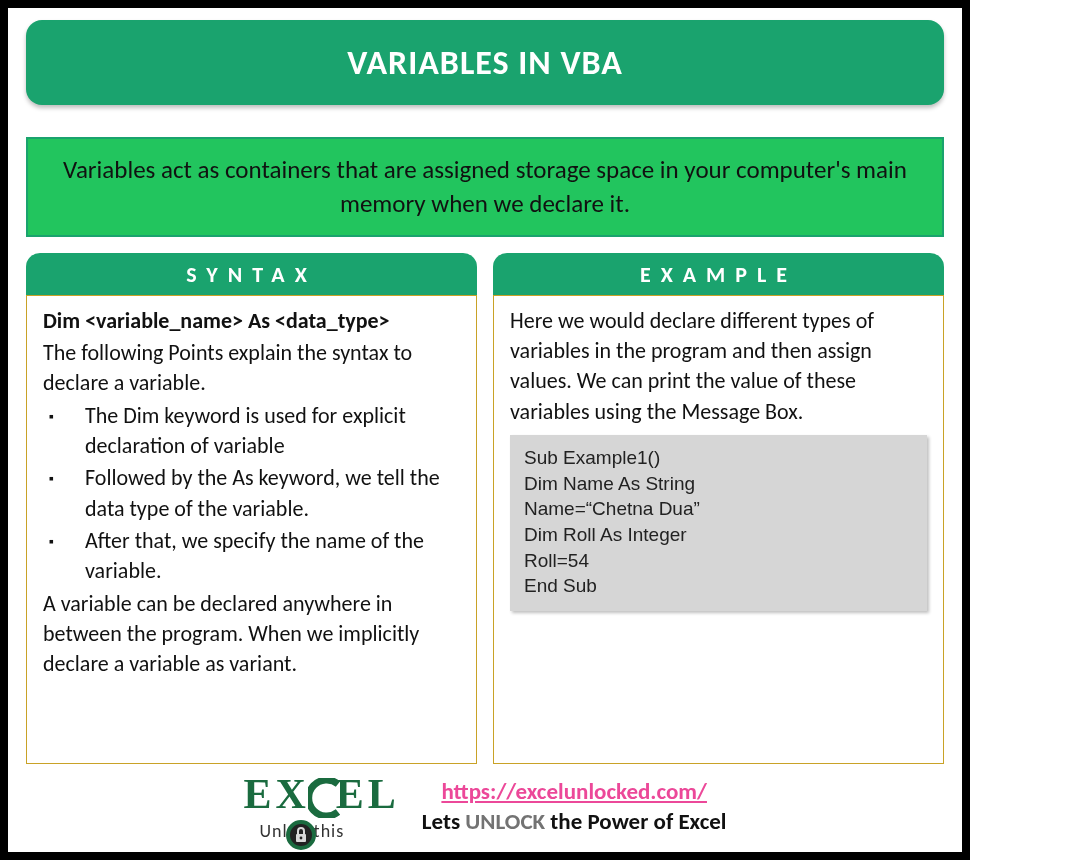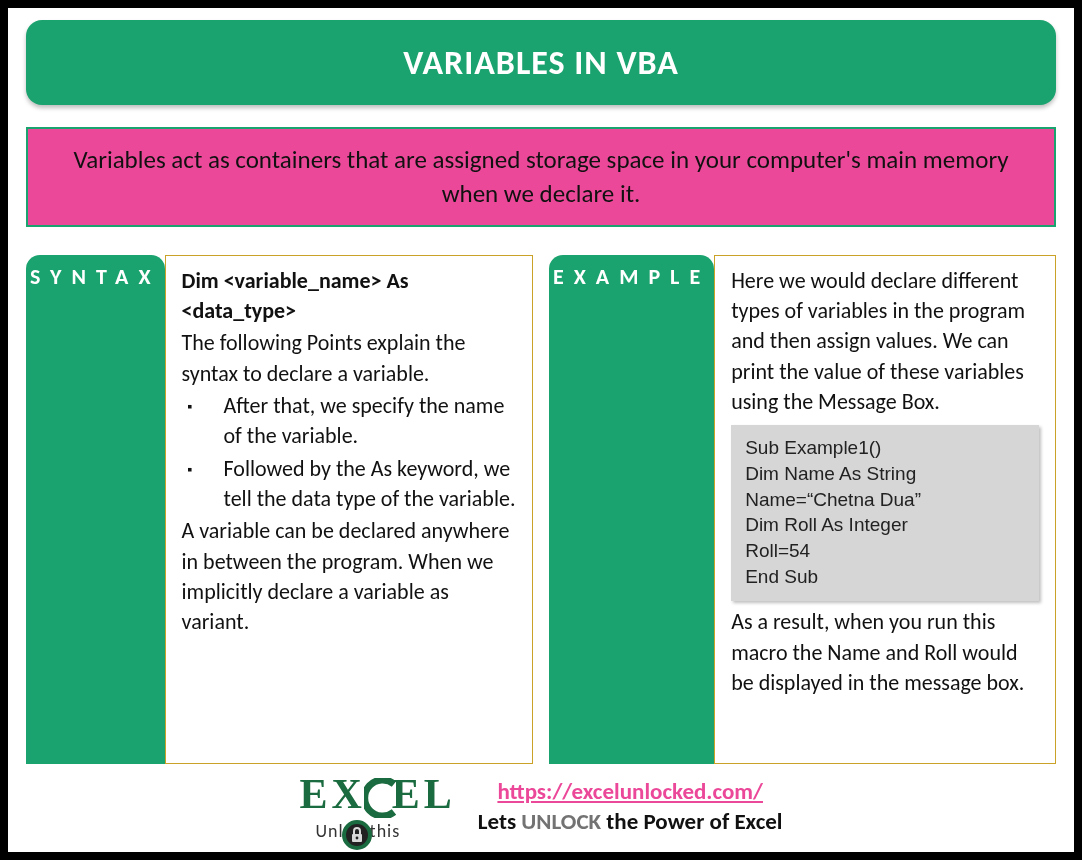--- a/index.html
+++ b/index.html
@@ -1,60 +1,59 @@
 <!DOCTYPE html>
 <html><head>
 <meta charset="utf-8">
 <style>
   * { box-sizing: border-box; margin: 0; padding: 0; }
   body {
     font-family: Calibri, 'Segoe UI', Arial, sans-serif;
     background: #fff;
   }
   .outer {
-    width: 1082px;
+    width: 970px;
     height: 860px;
     border: 8px solid #000;
     background: #fff;
     padding: 12px 18px 6px 18px;
     display: flex;
     flex-direction: column;
   }
   .title-bar {
     background: #1aa36e;
     color: #fff;
     font-weight: 700;
     font-size: 34px;
     text-align: center;
     padding: 22px 10px;
     border-radius: 16px;
     box-shadow: 0 3px 4px rgba(0,0,0,0.25);
     letter-spacing: 1px;
   }
   .subtitle {
-    margin-top: 22px;
-    background: #ec4899;
+    margin-top: 32px;
+    background: #22c55e;
     border: 2px solid #1aa36e;
     color: #111;
     font-size: 25px;
     text-align: center;
     padding: 14px 20px;
     line-height: 1.35;
   }
   .columns {
     display: flex;
     gap: 16px;
     margin-top: 16px;
     flex: 1;
   }
   .col {
     flex: 1;
     display: flex;
-    flex-direction: row;
-    margin-top: 12px;
+    flex-direction: column;
   }
   .col-header {
     background: #1aa36e;
     color: #fff;
     font-weight: 700;
     font-size: 22px;
     text-align: center;
     letter-spacing: 10px;
     padding: 8px 4px 7px 4px;
     border-top-left-radius: 14px;
@@ -165,40 +164,40 @@
   <div class="subtitle">Variables act as containers that are assigned storage space in your computer's main memory when we declare it.</div>
 
   <div class="columns">
 
     <div class="col">
       <div class="col-header">SYNTAX</div>
       <div class="col-body">
         <div class="syntax-decl">Dim &lt;variable_name&gt; As &lt;data_type&gt;</div>
         <div>The following Points explain the syntax to declare a variable.</div>
         <ul class="bullets">
+          <li>The Dim keyword is used for explicit declaration of variable</li>
+          <li>Followed by the As keyword, we tell the data type of the variable.</li>
           <li>After that, we specify the name of the variable.</li>
-          <li>Followed by the As keyword, we tell the data type of the variable.</li>
         </ul>
         <div>A variable can be declared anywhere in between the program. When we implicitly declare a variable as variant.</div>
       </div>
     </div>
 
     <div class="col">
       <div class="col-header">EXAMPLE</div>
       <div class="col-body">
         <div>Here we would declare different types of variables in the program and then assign values. We can print the value of these variables using the Message Box.</div>
         <div class="code-block">
           <div>Sub Example1()</div>
           <div>Dim Name As String</div>
           <div>Name=“Chetna Dua”</div>
           <div>Dim Roll As Integer</div>
           <div>Roll=54</div>
           <div>End Sub</div>
         </div>
-        <div>As a result, when you run this macro the Name and Roll would be displayed in the message box.</div>
       </div>
     </div>
 
   </div>
 
   <div class="footer">
     <span class="logo">
       <span class="logo-top">
         <span>EX</span>
           <span style="margin:0 -6px 0 -2px; position:relative; top:6px;">

